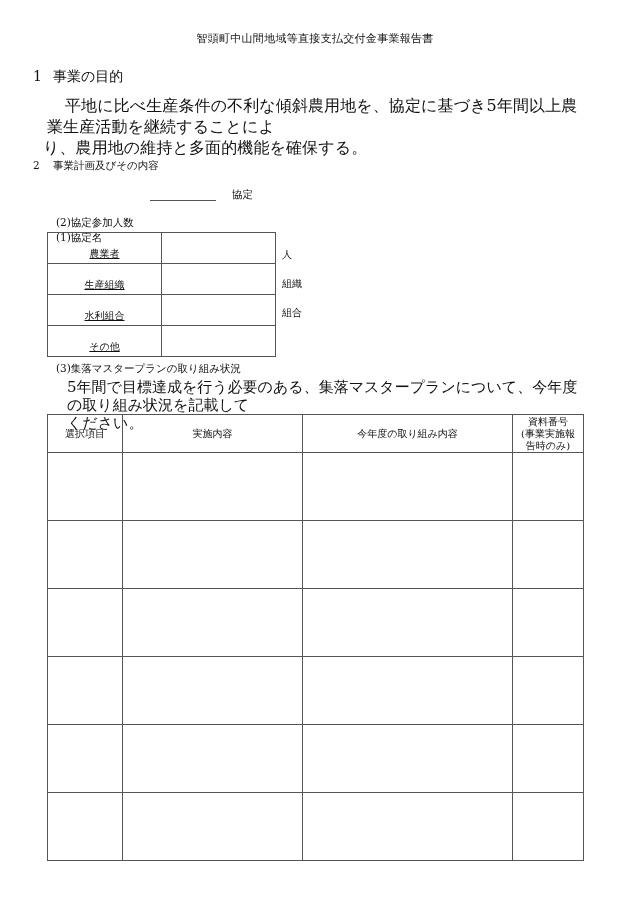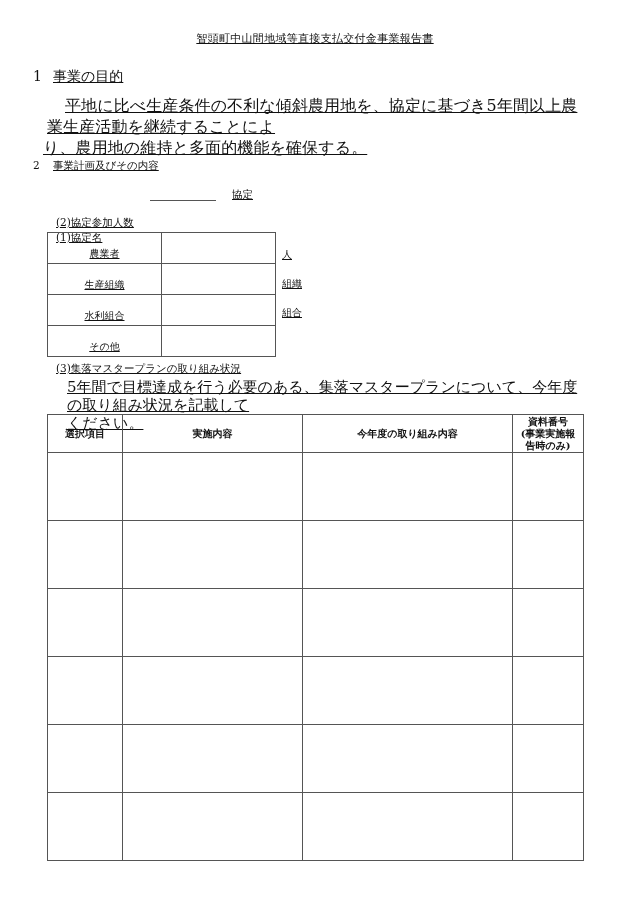--- a/index.html
+++ b/index.html
@@ -8,21 +8,21 @@
       background: #ffffff;
     }
     body {
       width: 630px;
       height: 903px;
       position: relative;
       font-family: "DejaVu Serif", "Liberation Serif", serif;
       color: #111111;
       overflow: hidden;
     }
-    .abs { position: absolute; text-decoration: underline; }
+    .abs { position: absolute; }
     .title {
       left: 0; width: 630px; top: 31px;
       text-align: center;
       font-size: 11px;
       letter-spacing: 0.3px;
     }
     .h1 { left: 33px; top: 68px; font-size: 14px; }
     .h1 .num { display: inline-block; width: 20px; }
     .para {
       left: 47px; width: 545px; top: 95px;
@@ -68,21 +68,21 @@
 
     table.plan {
       position: absolute;
       left: 47px; top: 414px;
       border-collapse: collapse;
       font-size: 10px;
     }
     table.plan th, table.plan td {
       border: 1px solid #555;
       padding: 0;
-      font-weight: bold;
+      font-weight: normal;
       text-align: center;
       vertical-align: middle;
     }
     table.plan th { height: 37px; line-height: 12px; }
     table.plan td { height: 67px; }
     .c1 { width: 74px; }
     .c2 { width: 179px; }
     .c3 { width: 209px; }
     .c4 { width: 70px; }
   </style>

